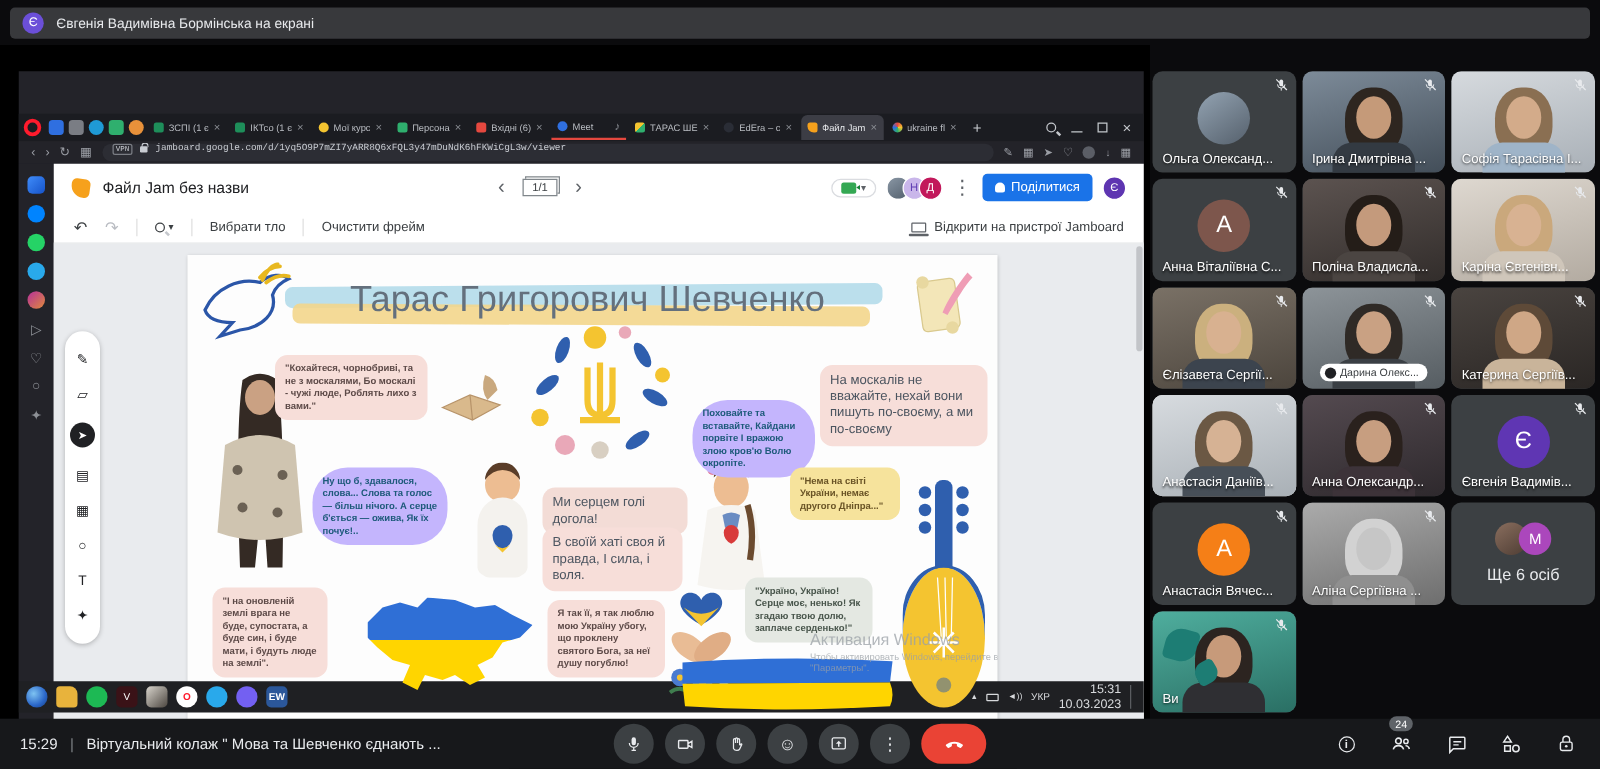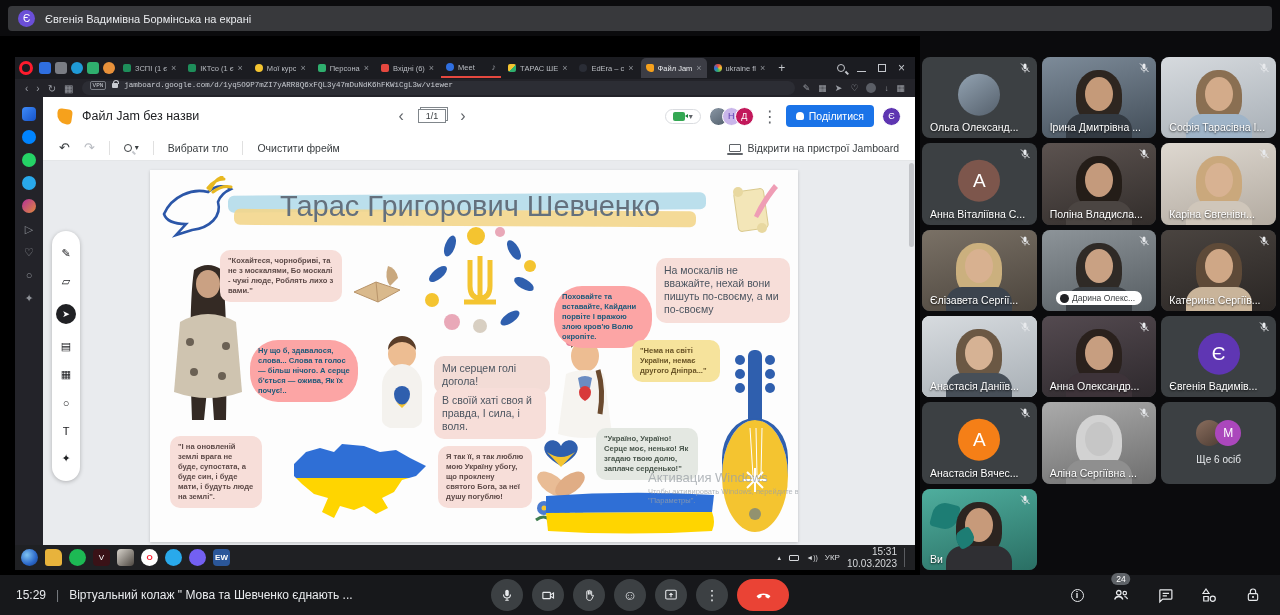--- a/index.html
+++ b/index.html
@@ -11,21 +11,21 @@
     background:#38393c; border-radius:4px; display:flex; align-items:center; gap:10px; padding:0 10px; }
   .tb-avatar { width:17px; height:17px; border-radius:50%; background:#6b4fd8; color:#fff;
     font-size:10px; display:flex; align-items:center; justify-content:center; }
   .tb-text { color:#e8eaed; font-size:11px; }
 
   
   .stage { position:absolute; left:0; top:36px; width:920px; height:539px; background:#000; }
   .browser { position:absolute; left:15px; top:21px; width:900px; height:488px; background:#232329; }
 
   
-  .tabstrip { height:22px; background:#1b1c21; display:flex; align-items:center; padding:0 4px; gap:2px; }
+  .tabstrip { height:22px; background:#1b1c21; display:flex; align-items:center; padding:0 4px; gap:2px;margin-top:34px; }
   .o-menu { width:14px; height:14px; border:3px solid #ff1b2d; border-radius:50%; margin-right:3px; flex:0 0 auto; }
   .mini-ic { width:12px; height:12px; border-radius:3px; flex:0 0 auto; margin:0 1px; }
   .tab { display:flex; align-items:center; gap:4px; height:20px; padding:0 5px; border-radius:5px 5px 0 0;
     color:#b9bcc2; font-size:7.5px; max-width:70px; min-width:60px; position:relative; }
   .tab .fav { width:8px; height:8px; border-radius:2px; flex:0 0 auto; }
   .tab .lbl { overflow:hidden; white-space:nowrap; text-overflow:ellipsis; flex:1; }
   .tab .x { font-size:9px; color:#8d9096; flex:0 0 auto; }
   .tab.active { background:#3c3d45; color:#e8eaed; }
   .tab.audio { border-bottom:2px solid #e5483f; }
   .tab-plus { color:#c4c7cc; font-size:12px; padding:0 6px; }
@@ -79,21 +79,21 @@
   .pal-sel { width:20px; height:20px; background:#202124; color:#fff; border-radius:50%; display:flex; align-items:center; justify-content:center; font-size:9px; }
 
   
   .frame { position:absolute; left:107px; top:9px; width:648px; height:372px; background:#fdfdfd;
     box-shadow:0 1px 3px rgba(0,0,0,.18); overflow:hidden; }
   .b-title { position:absolute; left:85px; top:20px; width:470px; text-align:center; font-size:29px; color:#64707d; z-index:3; }
   .hl-blue { position:absolute; left:78px; top:24px; width:478px; height:17px; background:#b4dcea; border-radius:6px; transform:rotate(-.4deg); z-index:1; opacity:.9; }
   .hl-yellow { position:absolute; left:84px; top:40px; width:462px; height:16px; background:#f3d68c; border-radius:6px; transform:rotate(.3deg); z-index:1; opacity:.9; }
   .q { position:absolute; border-radius:10px; padding:6px 8px; font-size:7.6px; line-height:1.32; font-weight:700; z-index:4; }
   .q.pink { background:#f7ded9; color:#5d4a48; }
-  .q.blue { background:#fca5a5; color:#1d5a7a;border-radius:28px; }
+  .q.blue { background:#c4b5fd; color:#1d5a7a;border-radius:28px; }
   .q.yellow { background:#f6e39c; color:#6a5426; }
   .q.gray { background:#e4e8e2; color:#49564c; }
   .q.lg { font-size:10.5px; font-weight:400; color:#4c5560; line-height:1.25; }
   .art { position:absolute; z-index:2; }
   .wm { position:absolute; left:498px; top:300px; z-index:5; color:#9aa0a6; opacity:.75; }
   .wm1 { font-size:13px; }
   .wm2 { font-size:7.5px; width:190px; margin-top:2px; }
 
   
   .wtaskbar { position:absolute; left:15px; top:509px; width:900px; height:25px; background:#1f2023;
@@ -120,21 +120,21 @@
   .voice { position:absolute; top:5px; right:6px; width:17px; height:17px; border-radius:50%; background:#1a73e8;
     display:flex; align-items:center; justify-content:center; gap:1.5px; z-index:3; }
   .voice i { width:2px; height:7px; background:#fff; border-radius:1px; display:block; }
   .voice i:nth-child(2) { height:10px; }
   .pill { position:absolute; left:50%; bottom:6px; transform:translateX(-50%); background:#fff; color:#3c4043;
     border-radius:10px; padding:2px 7px 2px 4px; font-size:8.5px; display:flex; align-items:center; gap:3px; z-index:3; white-space:nowrap; }
   .pill .dot { width:9px; height:9px; border-radius:50%; background:#202124; }
   .overflow-tile { display:flex; flex-direction:column; align-items:center; justify-content:center; gap:8px; }
   .ov-avs { display:flex; }
   .ov-av { width:26px; height:26px; border-radius:50%; display:flex; align-items:center; justify-content:center; color:#fff; font-size:12px; }
-  .ov-name { color:#e8eaed; font-size:10px; }
+  .ov-name { color:#e8eaed; font-size:13px; }
   .leafbg::before, .leafbg::after { content:""; position:absolute; background:#1d7d74; border-radius:50% 4px 50% 4px; }
   .leafbg::before { width:26px; height:26px; left:10px; top:14px; transform:rotate(15deg); }
   .leafbg::after { width:18px; height:18px; left:34px; top:40px; transform:rotate(-30deg); }
 
   
   .bottombar { position:absolute; left:0; top:575px; width:1280px; height:40px; background:#17181b;
     display:flex; align-items:center; padding:0 16px; }
   .bb-left { display:flex; align-items:center; gap:10px; color:#e8eaed; font-size:12px; }
   .bb-sep { color:#7d8085; }
   .controls { position:absolute; left:50%; top:50%; transform:translate(-50%,-50%); display:flex; gap:9px; align-items:center; }

